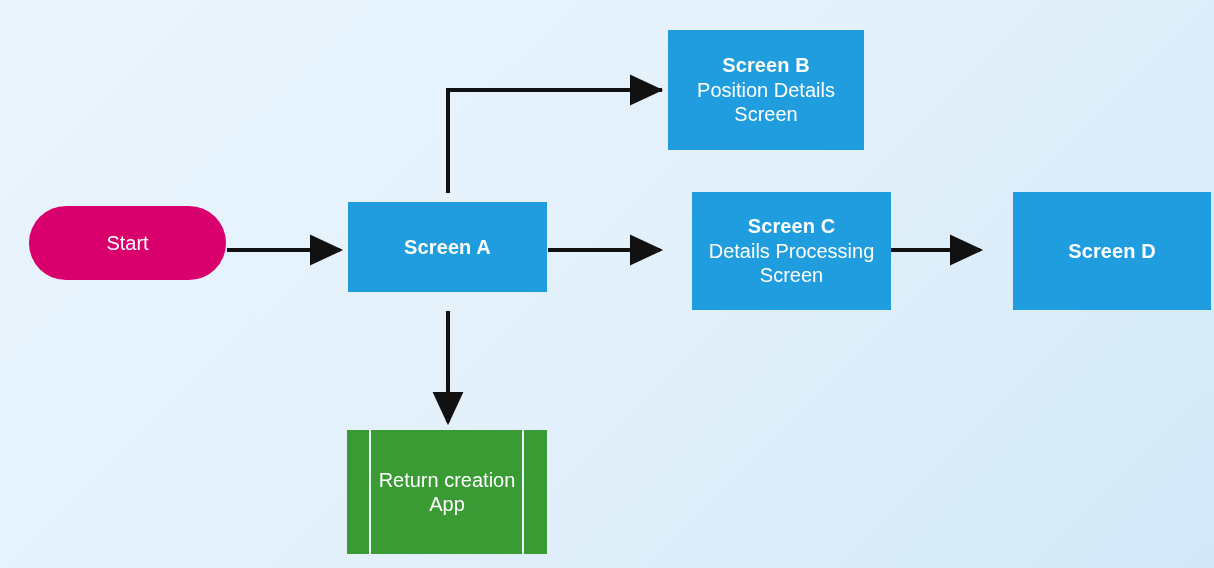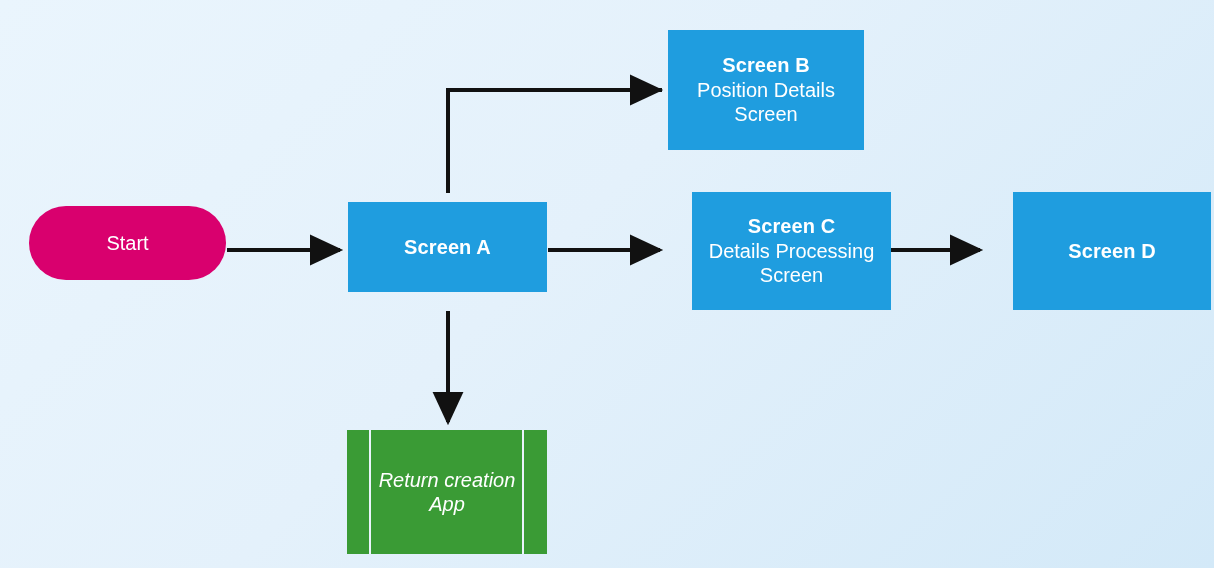--- a/index.html
+++ b/index.html
@@ -122,19 +122,19 @@
 
   <div class="node node-process" style="left:692px; top:192px; width:199px; height:118px;">
     <span class="node-title">Screen C</span>
     <span class="node-sub">Details Processing Screen</span>
   </div>
 
   <div class="node node-process" style="left:988px; top:192px; width:198px; height:118px;margin-left:25px;">
     <span class="node-title">Screen D</span>
   </div>
 
-  <div class="node node-subprocess" style="left:347px; top:430px; width:200px; height:124px;font-style:italic;">
+  <div class="node node-subprocess" style="left:347px; top:430px; width:200px; height:124px;">
     <span class="bar bar-left"></span>
     <span class="bar bar-right"></span>
     <span class="node-sub">Return creation App</span>
   </div>
 
 </div>
 
 </body></html>

